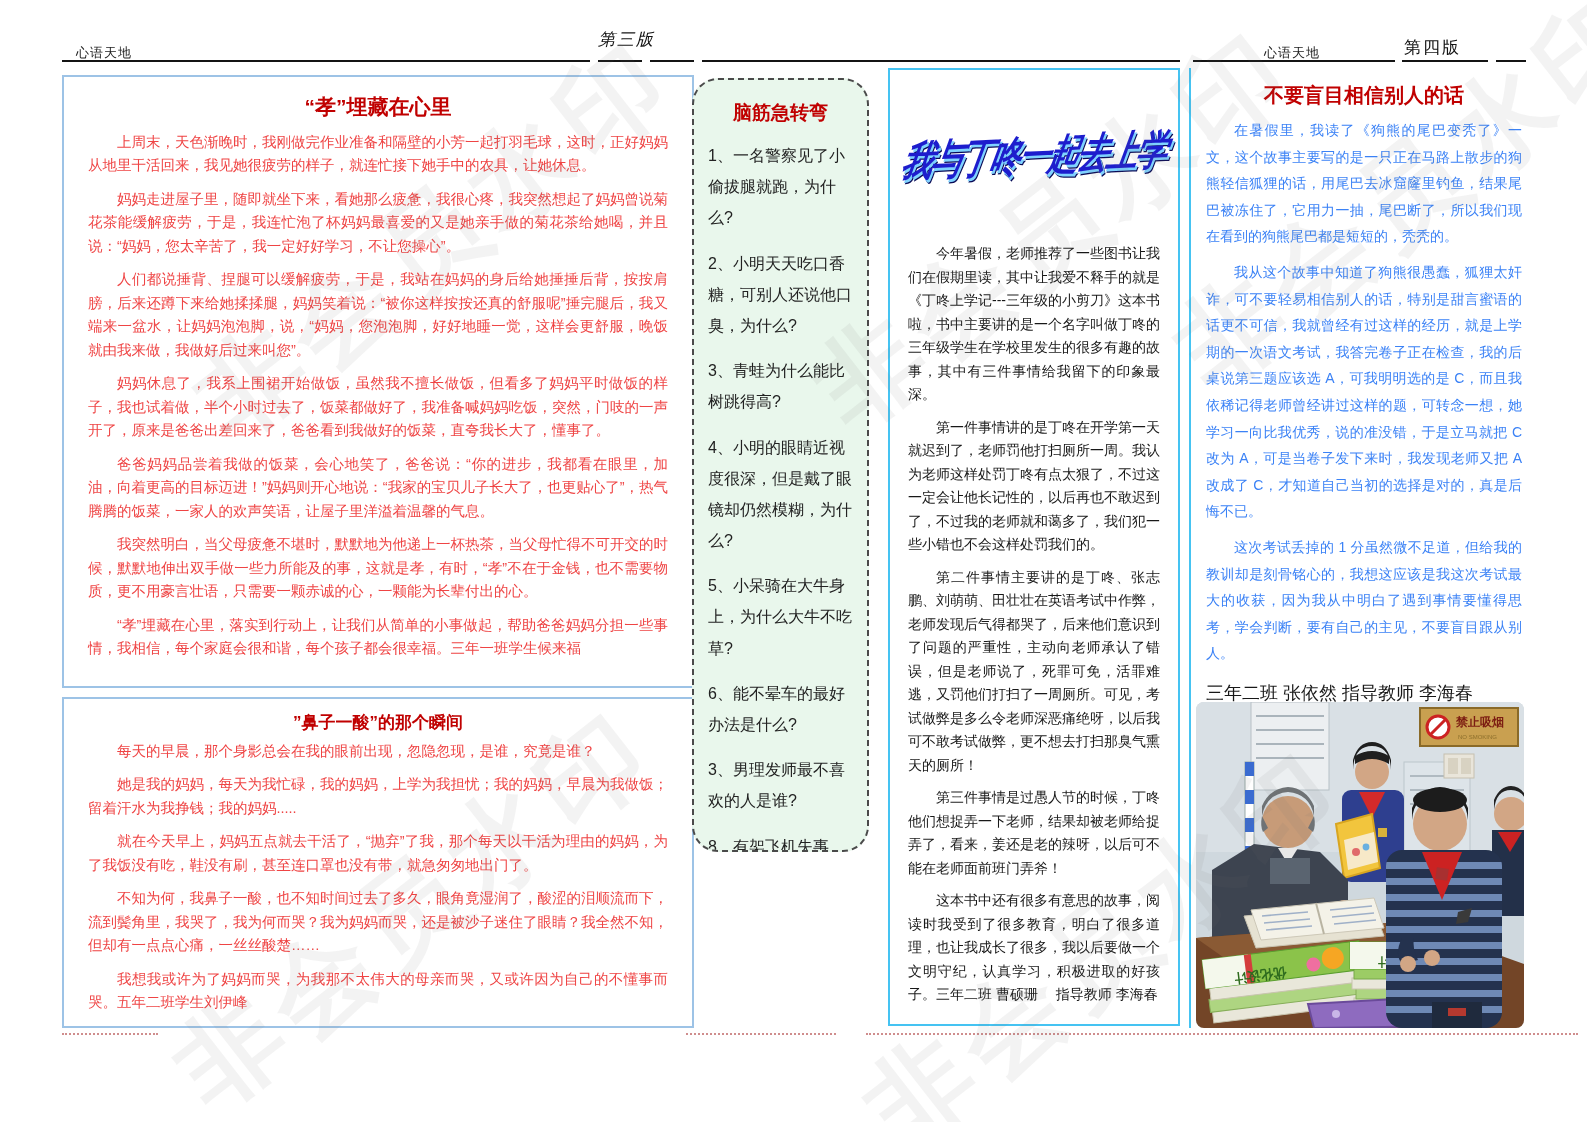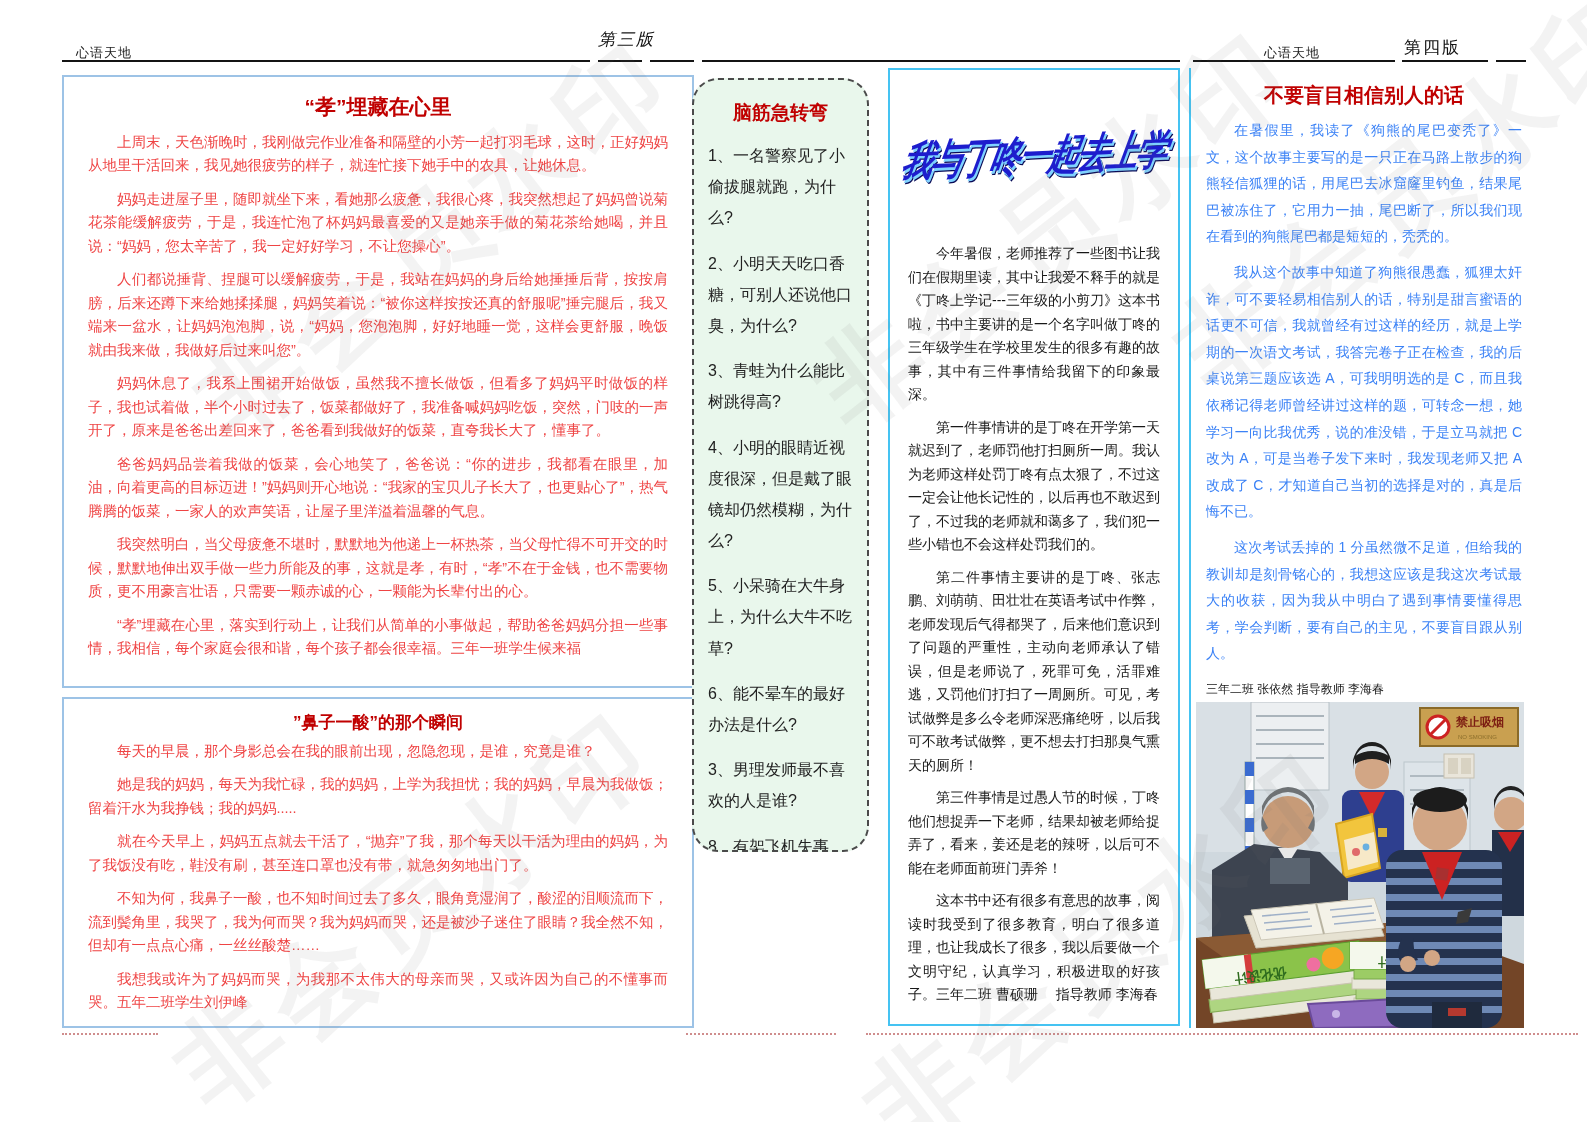--- a/index.html
+++ b/index.html
@@ -46,25 +46,25 @@
     font-size:31px;font-weight:bold;font-style:italic;color:#1d1dcd;
     transform:skewX(-12deg) scaleY(1.35) rotate(-2deg);letter-spacing:-2px;white-space:nowrap;
     text-shadow:2px 2px 0 #7fd2ff,3px 3px 0 #0a0a55;
   }
   .mid-body p{margin:0 0 9px;font-size:14px;line-height:1.68;text-align:justify;text-indent:2em;color:#181818;}
   
   .col-right{left:1196px;top:68px;width:330px;height:960px;padding:0 4px 0 10px;box-sizing:border-box;}
   .vline{width:2px;background:#45c3f2;}
   .t-a4{font-size:20px;margin:14px 0 8px;}
   .right-body p{margin:0 0 9px;font-size:14px;line-height:1.9;text-align:justify;text-indent:2em;color:#3b82f6;}
-  .byline{font-size:12px;margin-top:14px;color:#181818;}
+  .byline{font-size:18px;margin-top:14px;color:#181818;}
   
   .dotline{border-top:2px dotted #cf8d8d;height:0;}
   
-  .photo{left:1196px;top:702px;width:328px;height:326px;overflow:hidden;}
+  .photo{left:1196px;top:702px;width:328px;height:326px;overflow:hidden;border-radius:8px;}
 </style>
 </head>
 <body>
 
 <div class="canvas">
 
   <div class="abs wm" style="left:150px;top:170px;">非会员水印</div>
   <div class="abs wm" style="left:130px;top:840px;">非会员水印</div>
   <div class="abs wm" style="left:770px;top:160px;">非会员水印</div>
   <div class="abs wm" style="left:820px;top:880px;">非会员水印</div>

